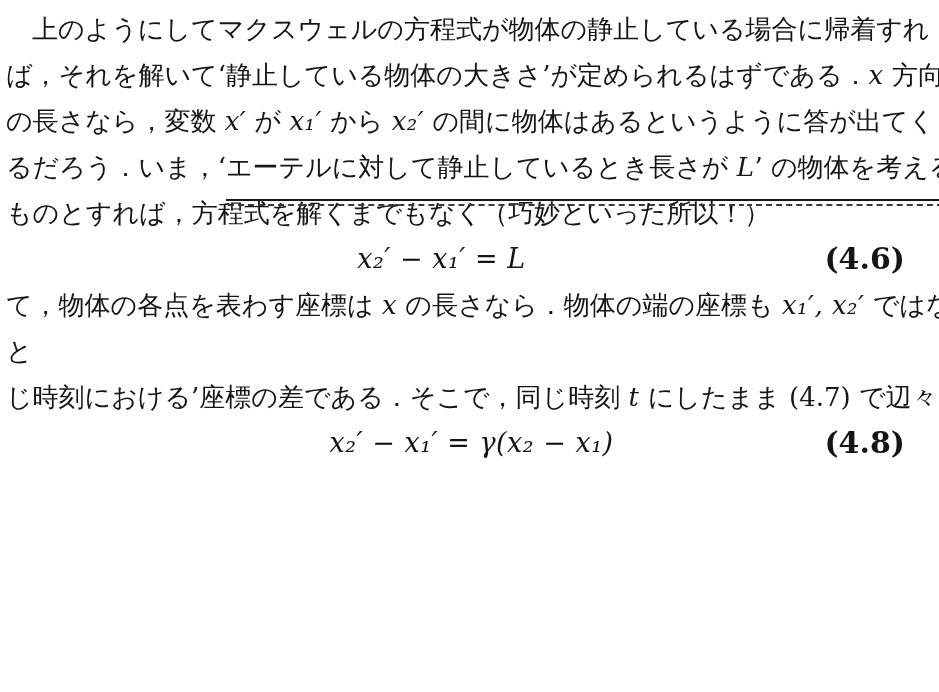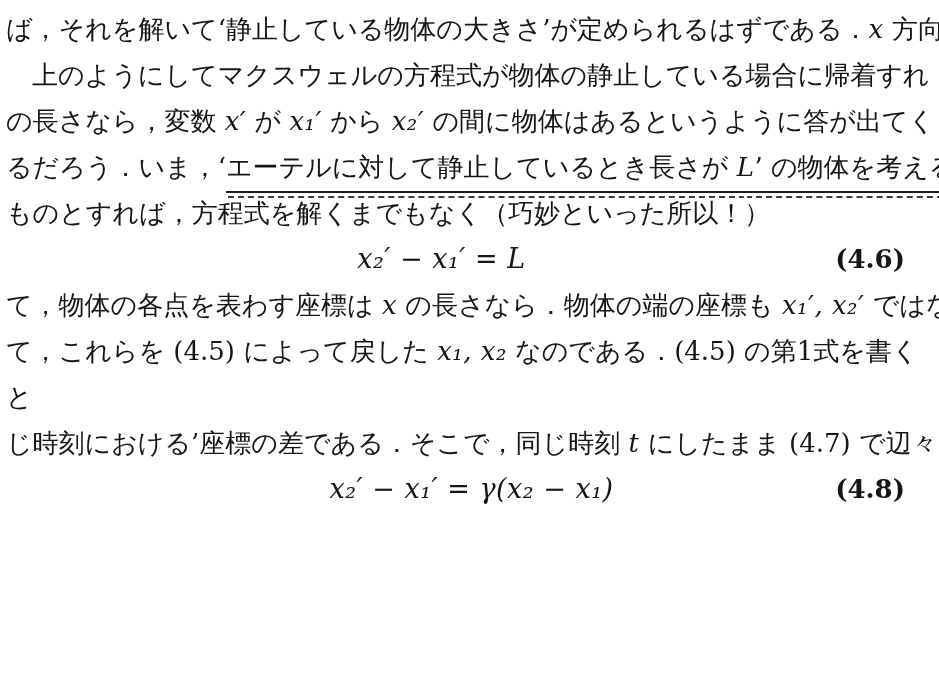--- a/index.html
+++ b/index.html
@@ -14,53 +14,52 @@
     padding:6px 6px 0 6px;
     font-size:26px;line-height:46px;
     font-weight:500;
   }
   .line{height:46px;white-space:nowrap;}
   .line.indent{text-indent:26px;}
   .math{font-style:italic;letter-spacing:0.5px;}
   
   .u{
     display:inline-block;position:relative;
-    border-bottom:2px solid #1a1a1a;padding-bottom:1px;
+    border-bottom:2px solid #1a1a1a;padding-bottom:9px;
   }
   .u::after{
     content:"";position:absolute;left:2px;right:2px;bottom:-7px;
     border-top:2px dashed #3a3a3a;
   }
   
   .eq{position:relative;height:46px;}
   .eq-body{
     position:absolute;left:0;right:0;text-align:center;
     font-style:italic;font-size:27px;letter-spacing:0.5px;
   }
   .eq.e1 .eq-body{transform:translateX(-28px);}
   .eq.e3 .eq-body{transform:translateX(2px);}
   .eq-num{
     position:absolute;right:28px;top:0;
-    font-style:normal;font-weight:bold;font-size:26px;
+    font-style:normal;font-weight:bold;font-size:30px;
   }
 </style>
 </head>
 <body>
 
 <div class="page">
+    <div class="line indent"><span>上のようにしてマクスウェルの方程式が物体の静止している場合に帰着すれ</span></div>
     <div class="line"><span>ば，それを解いて‘静止している物体の大きさ’が定められるはずである．</span><span class="math">x</span><span> 方向</span></div>
-    <div class="line indent"><span>上のようにしてマクスウェルの方程式が物体の静止している場合に帰着すれ</span></div>
     <div class="line"><span>の長さなら，変数 </span><span class="math">x′</span><span> が </span><span class="math">x₁′</span><span> から </span><span class="math">x₂′</span><span> の間に物体はあるというように答が出てく</span></div>
     <div class="line"><span>るだろう．いま，‘</span><span class="u">エーテルに対して静止しているとき長さが&nbsp;</span><span class="math u">L</span><span class="u">’&nbsp;の物体を考える</span></div>
     <div class="line"><span>ものとすれば，方程式を解くまでもなく（巧妙といった所以！）</span></div>
     <div class="eq e1">
       <div class="eq-body"><span class="math">x₂′ − x₁′ = L</span></div>
       <span class="eq-num">(4.6)</span>
     </div>
     <div class="line"><span>て，物体の各点を表わす座標は </span><span class="math">x</span><span> の長さなら．物体の端の座標も </span><span class="math">x₁′, x₂′</span><span> ではなく</span></div>
-    <div class="line"><span>て，これらを (4.5) によって戻した </span><span class="math">x₁, x₂</span><span> なのである．(4.5) の第1式を書く</span></div>
     <div class="line"><span>と</span></div>
     <div class="line"><span>じ時刻における’座標の差である．そこで，同じ時刻 </span><span class="math">t</span><span> にしたまま (4.7) で辺々</span></div>
     <div class="eq e3">
       <div class="eq-body"><span class="math">x₂′ − x₁′ =  γ(x₂ − x₁)</span></div>
       <span class="eq-num">(4.8)</span>
     </div>
   </div>
 
 </body></html>

